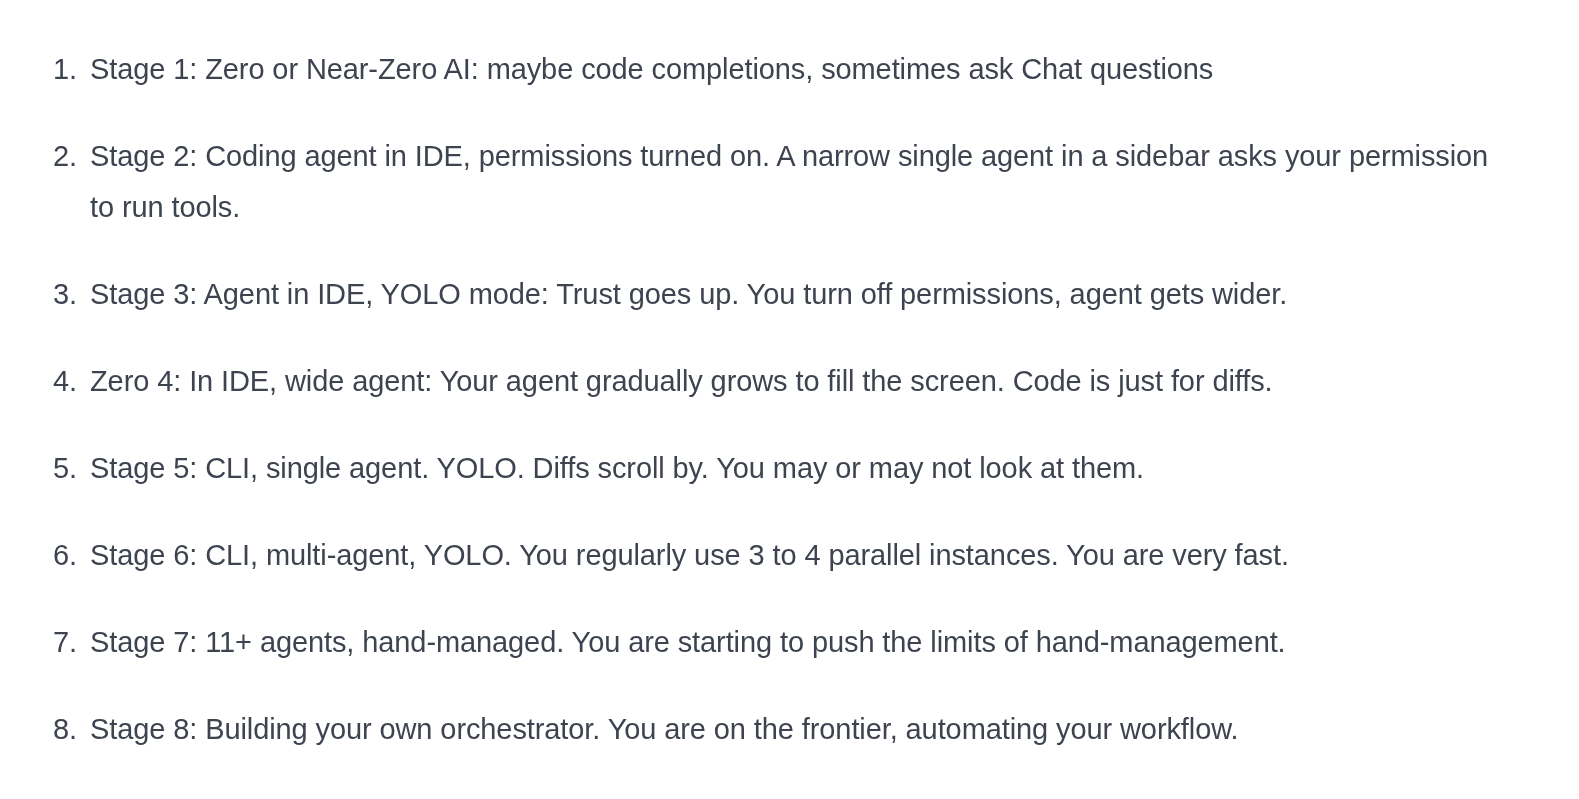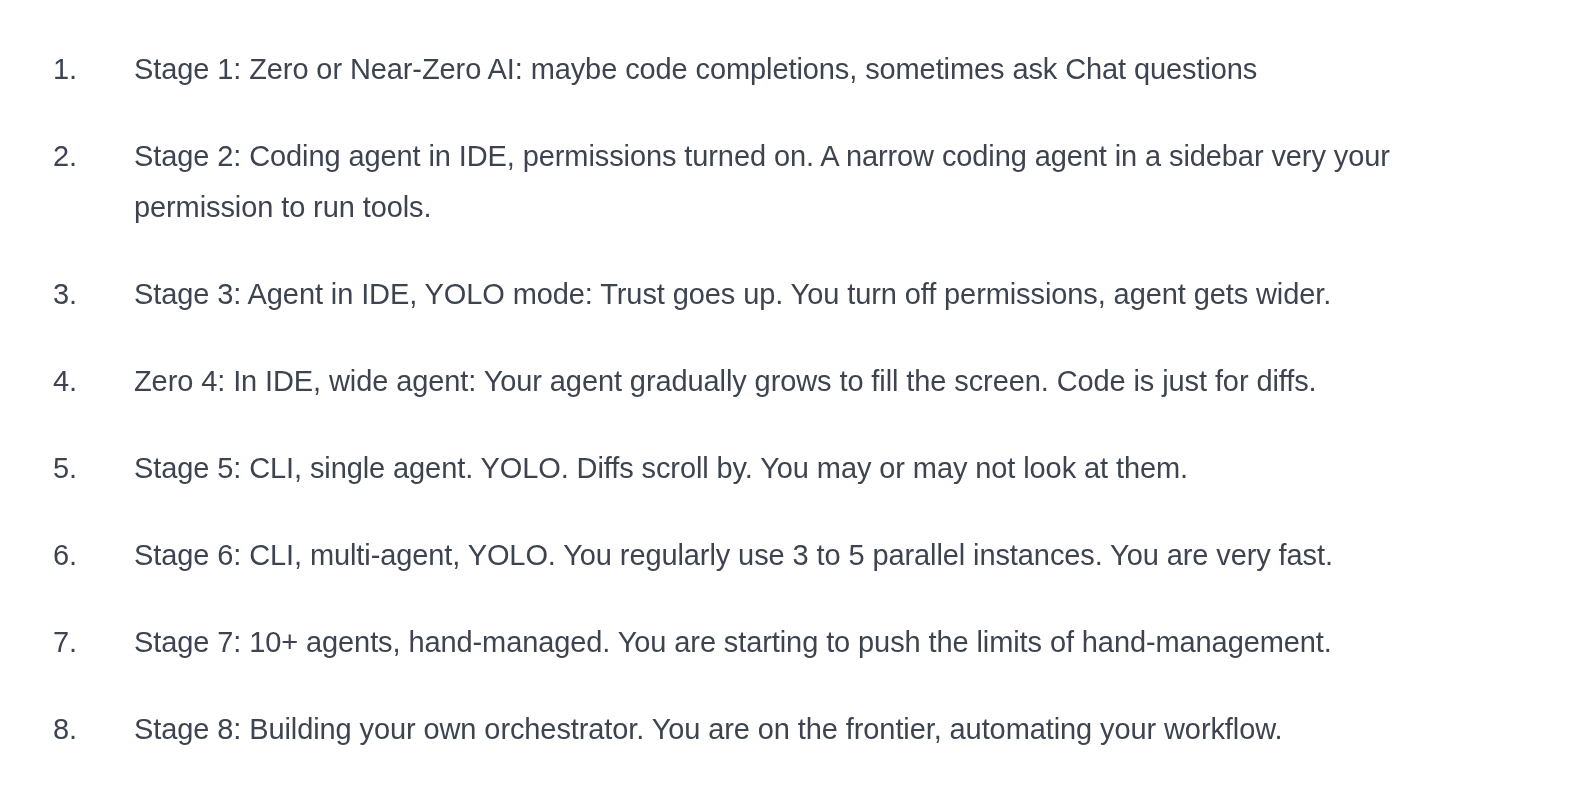--- a/index.html
+++ b/index.html
@@ -50,62 +50,61 @@
     top: 0;
     width: 34px;
     text-align: left;
     color: #3d4450;
     font-size: 29px;
     line-height: 51px;
   }
   .item-text {
     display: block;
     color: #3d4450;
-    margin-left: 44px;
   }
 </style>
 </head>
 <body>
 
 <div class="page">
   <ol class="stage-list">
 
     <li class="stage-item">
       <span class="item-marker">1.</span>
       <span class="item-text">Stage 1: Zero or Near-Zero AI: maybe code completions, sometimes ask Chat questions</span>
     </li>
 
     <li class="stage-item">
       <span class="item-marker">2.</span>
-      <span class="item-text">Stage 2: Coding agent in IDE, permissions turned on. A narrow coding agent in a sidebar very your permission to run tools.</span>
+      <span class="item-text">Stage 2: Coding agent in IDE, permissions turned on. A narrow single agent in a sidebar asks your permission to run tools.</span>
     </li>
 
     <li class="stage-item">
       <span class="item-marker">3.</span>
       <span class="item-text">Stage 3: Agent in IDE, YOLO mode: Trust goes up. You turn off permissions, agent gets wider.</span>
     </li>
 
     <li class="stage-item">
       <span class="item-marker">4.</span>
       <span class="item-text">Zero 4: In IDE, wide agent: Your agent gradually grows to fill the screen. Code is just for diffs.</span>
     </li>
 
     <li class="stage-item">
       <span class="item-marker">5.</span>
       <span class="item-text">Stage 5: CLI, single agent. YOLO. Diffs scroll by. You may or may not look at them.</span>
     </li>
 
     <li class="stage-item">
       <span class="item-marker">6.</span>
-      <span class="item-text">Stage 6: CLI, multi-agent, YOLO. You regularly use 3 to 5 parallel instances. You are very fast.</span>
+      <span class="item-text">Stage 6: CLI, multi-agent, YOLO. You regularly use 3 to 4 parallel instances. You are very fast.</span>
     </li>
 
     <li class="stage-item">
       <span class="item-marker">7.</span>
-      <span class="item-text">Stage 7: 10+ agents, hand-managed. You are starting to push the limits of hand-management.</span>
+      <span class="item-text">Stage 7: 11+ agents, hand-managed. You are starting to push the limits of hand-management.</span>
     </li>
 
     <li class="stage-item">
       <span class="item-marker">8.</span>
       <span class="item-text">Stage 8: Building your own orchestrator. You are on the frontier, automating your workflow.</span>
     </li>
 
   </ol>
 </div>
 

